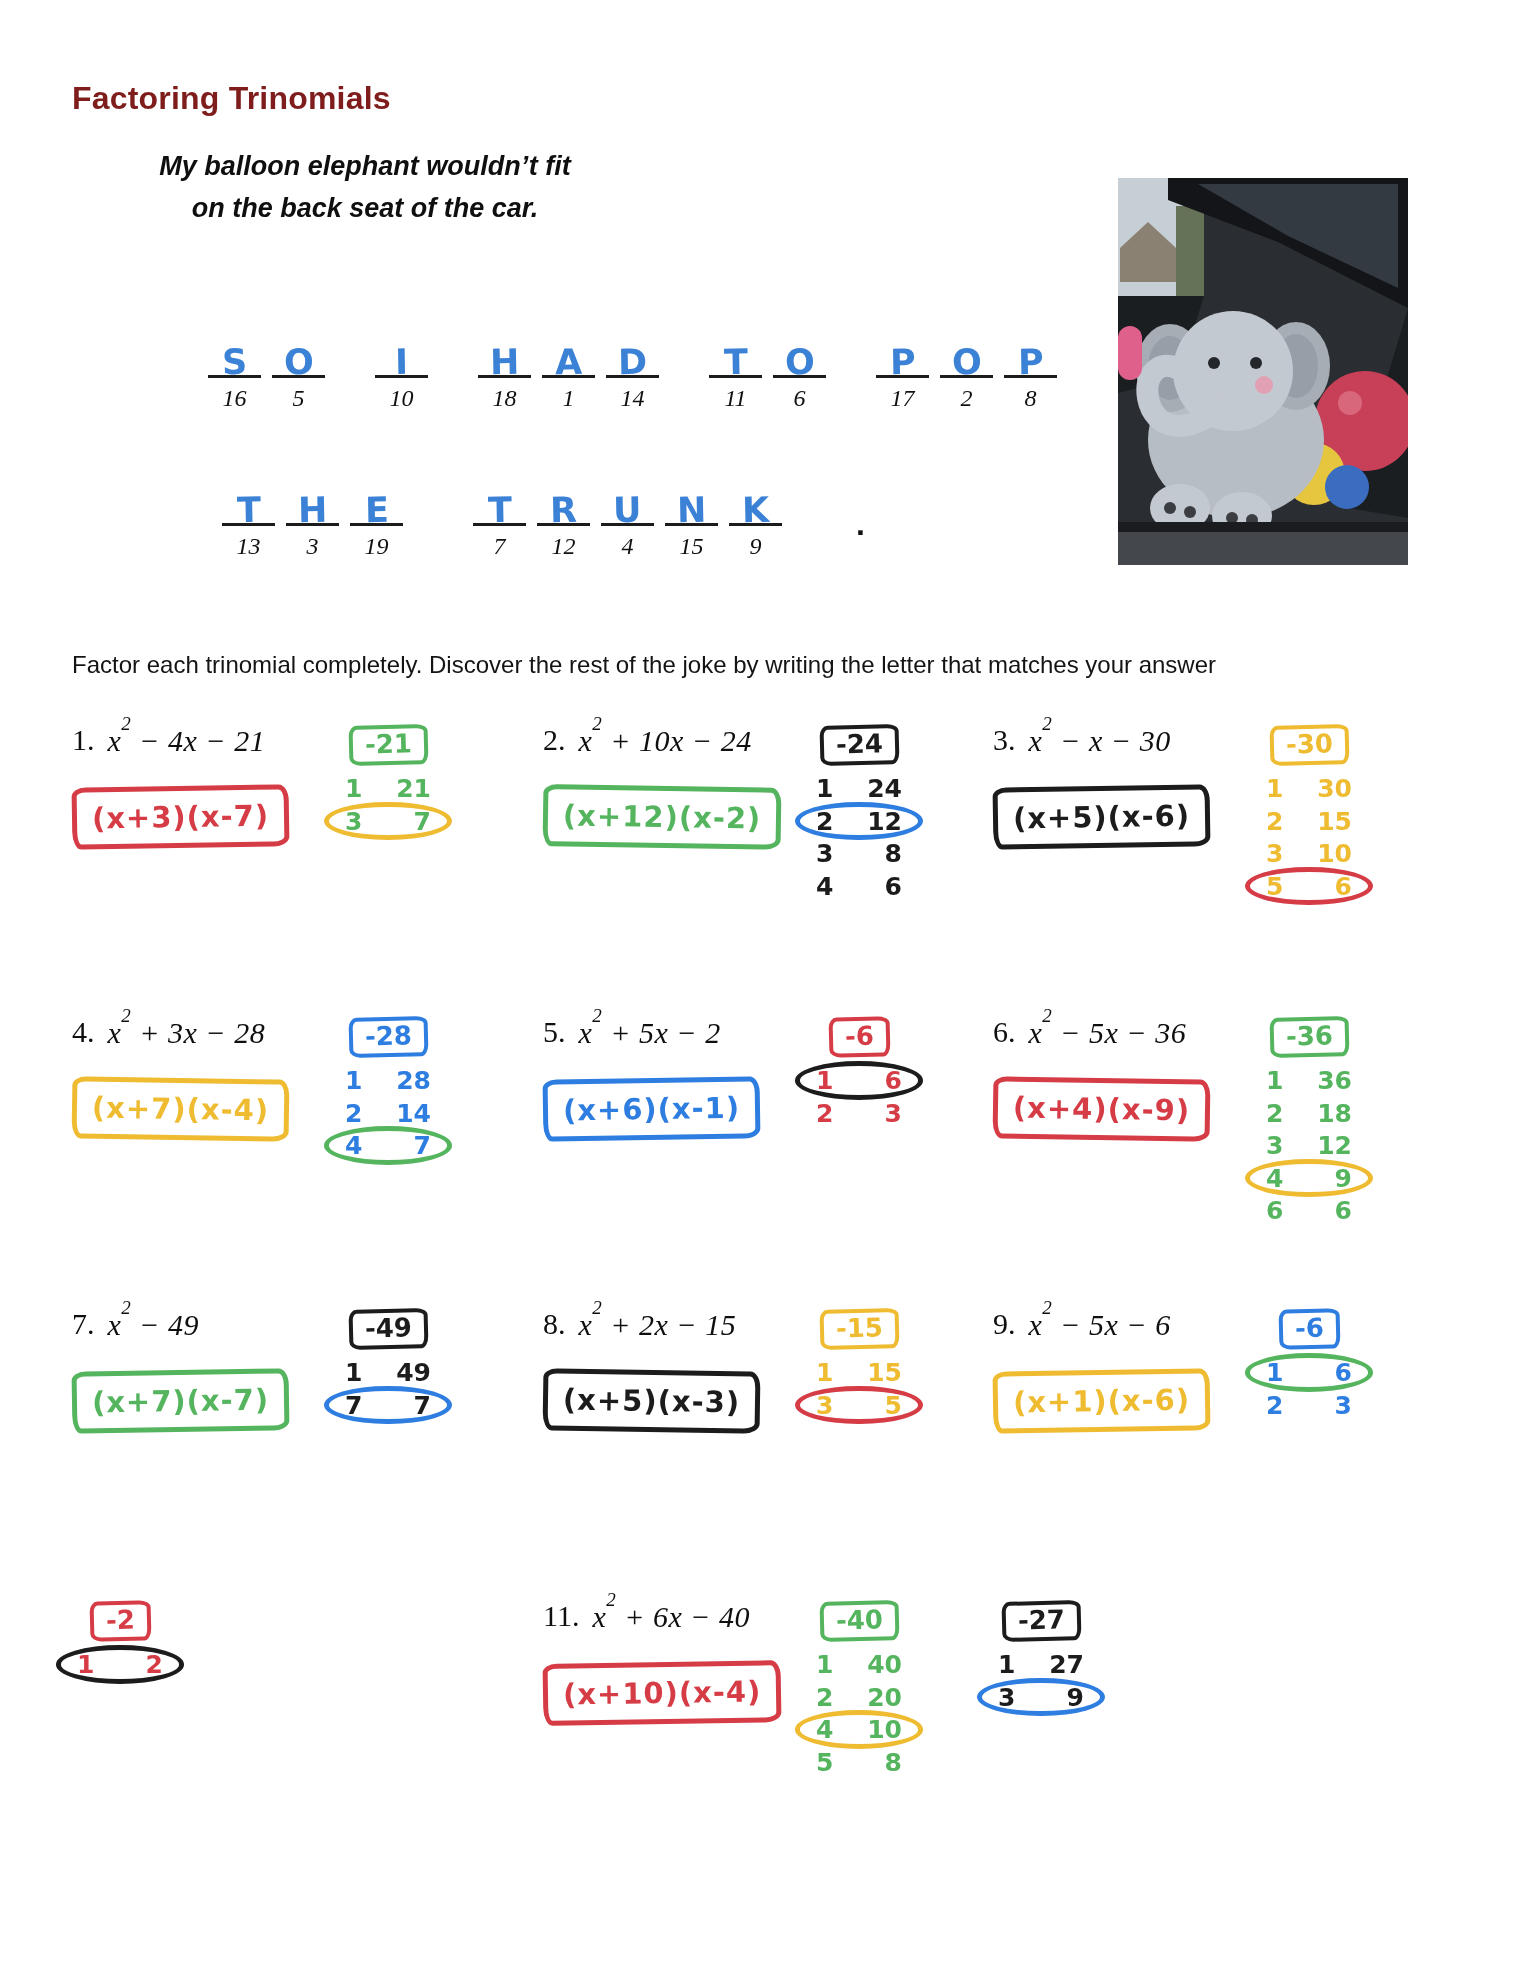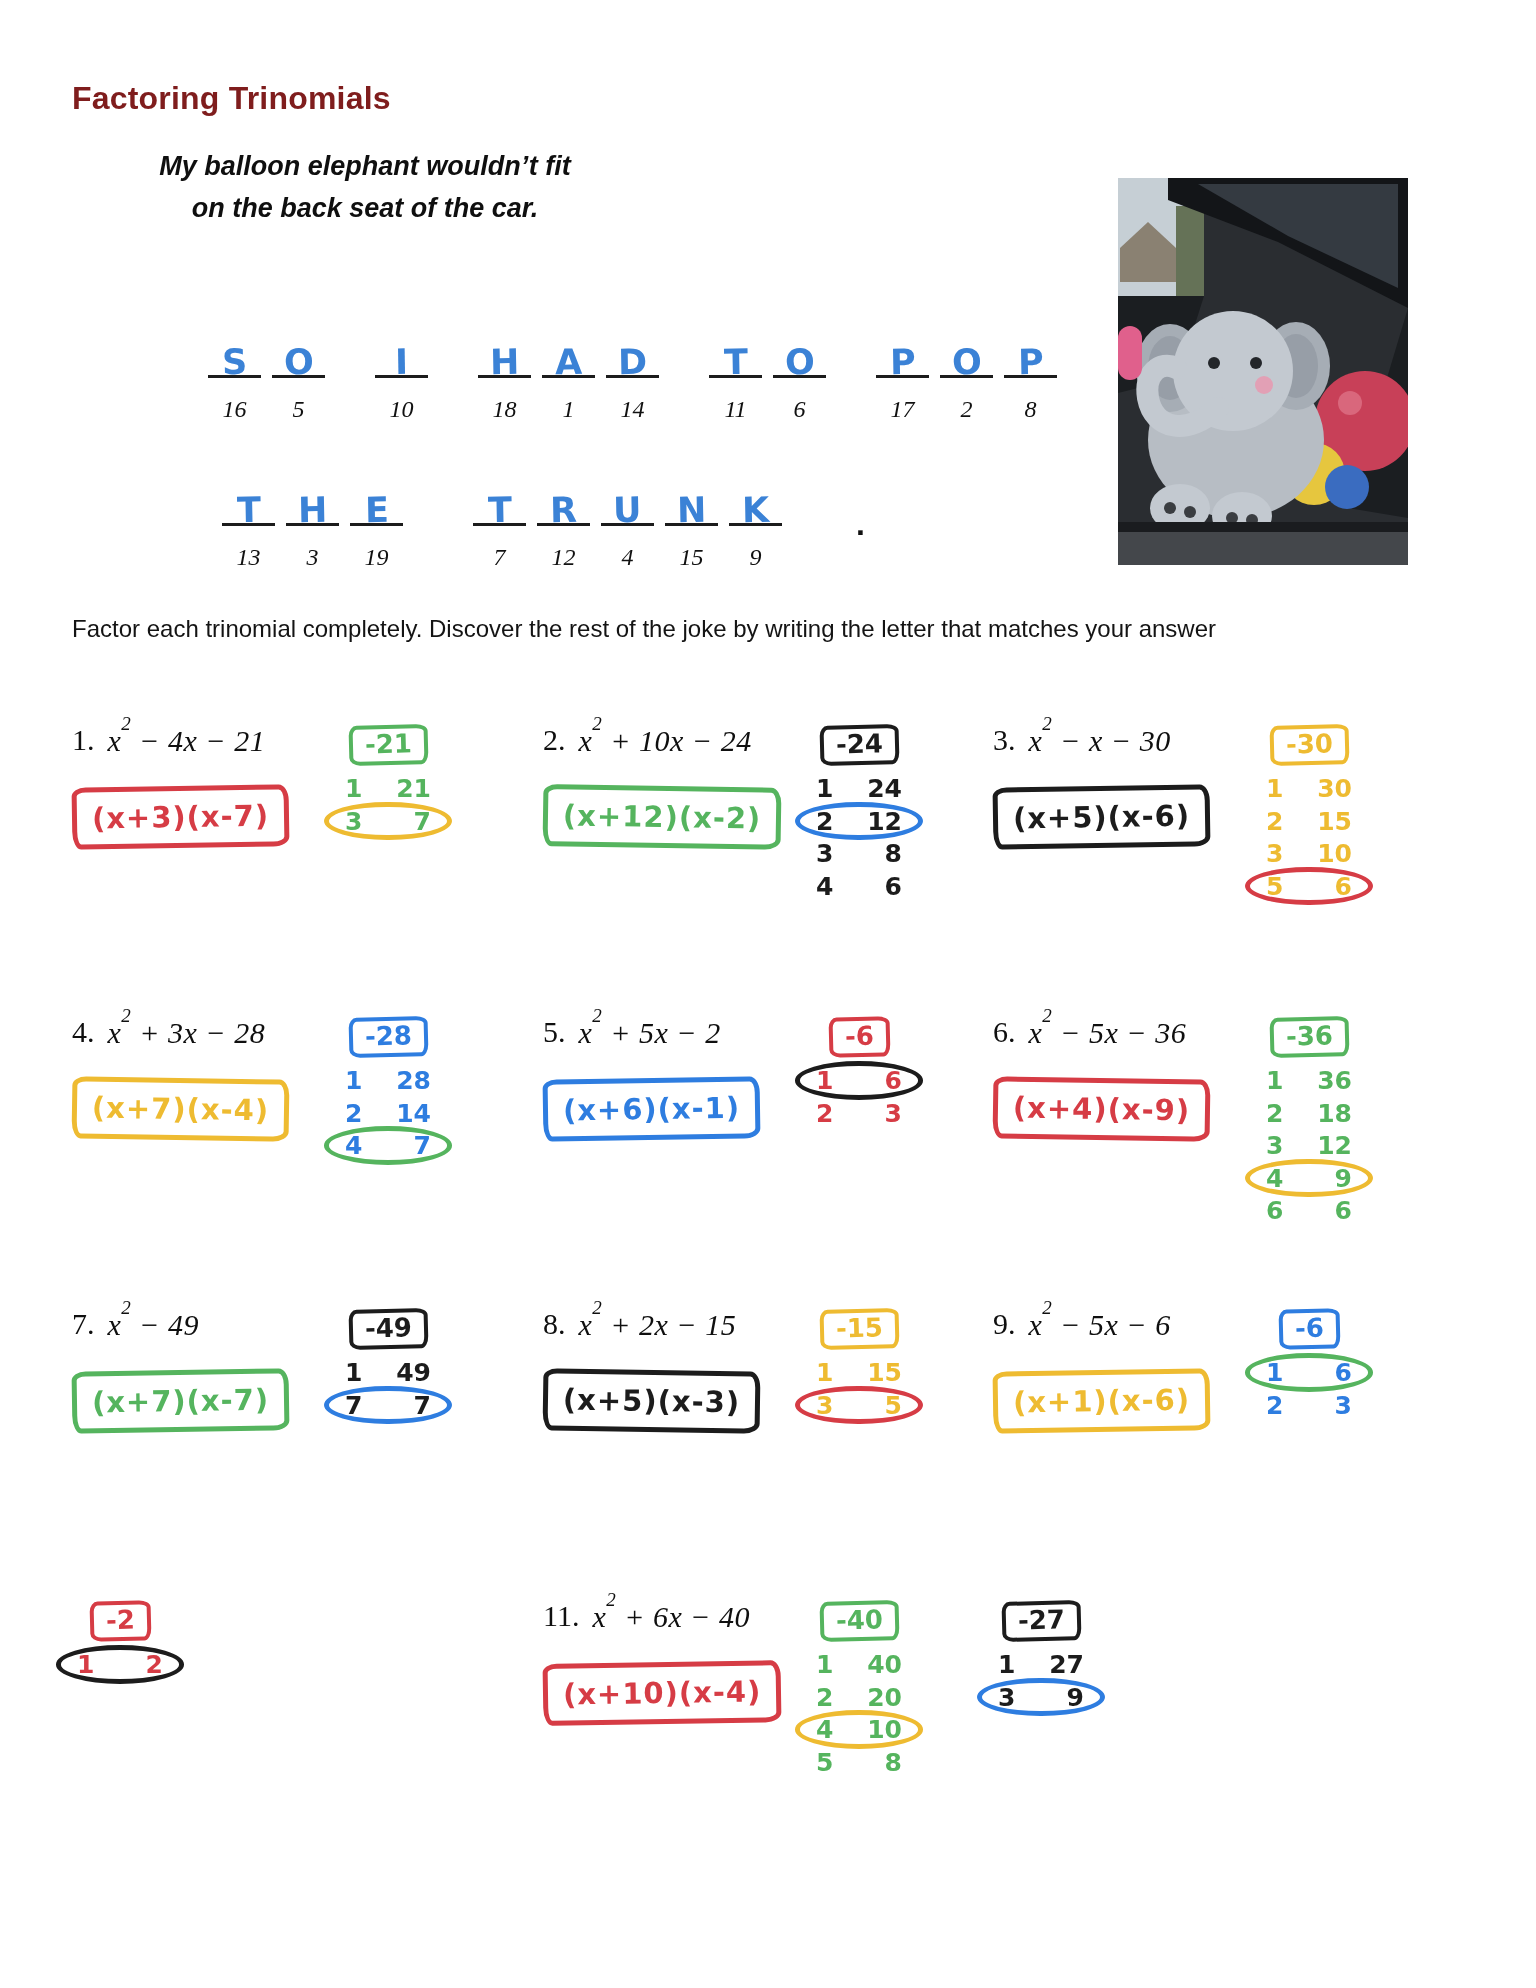--- a/index.html
+++ b/index.html
@@ -27,32 +27,32 @@
   .blank {
     width:53px; height:48px; border-bottom:3px solid #1c1c1c;
     display:flex; align-items:flex-end; justify-content:center;
   }
   .hletter {
     font-family:"DejaVu Sans", sans-serif; font-weight:bold;
     font-size:35px; line-height:0.92; color:#3b82d6;
     transform:translateY(3px) rotate(-1deg);
   }
   .bnum {
-    margin-top:18px; font-family:"Liberation Serif", serif;
+    margin-top:7px; font-family:"Liberation Serif", serif;
     font-style:italic; font-size:24px; color:#111;
   }
   .period { font-size:32px; font-weight:bold; color:#111; margin-left:4px; margin-top:28px; }
   
   .photo {
     position:absolute; left:1118px; top:178px; width:290px; height:387px;
     overflow:hidden; background:#23262a;
   }
   
   .instructions { position:absolute; left:72px; top:612px; font-size:24px; line-height:1.42; color:#141414; }
-  .instructions div { white-space:nowrap; }
+  .instructions div { white-space:nowrap;margin-top:36px; }
   
   .problems {
     position:absolute; left:72px; top:715px;
     display:grid; grid-template-columns:471px 450px 460px;
     grid-auto-rows:292px;
   }
   .problem { position:relative; display:flex; padding-top:8px; }
   .pleft { width:268px; flex-shrink:0; }
   .phead {
     display:flex; gap:13px; white-space:nowrap;

